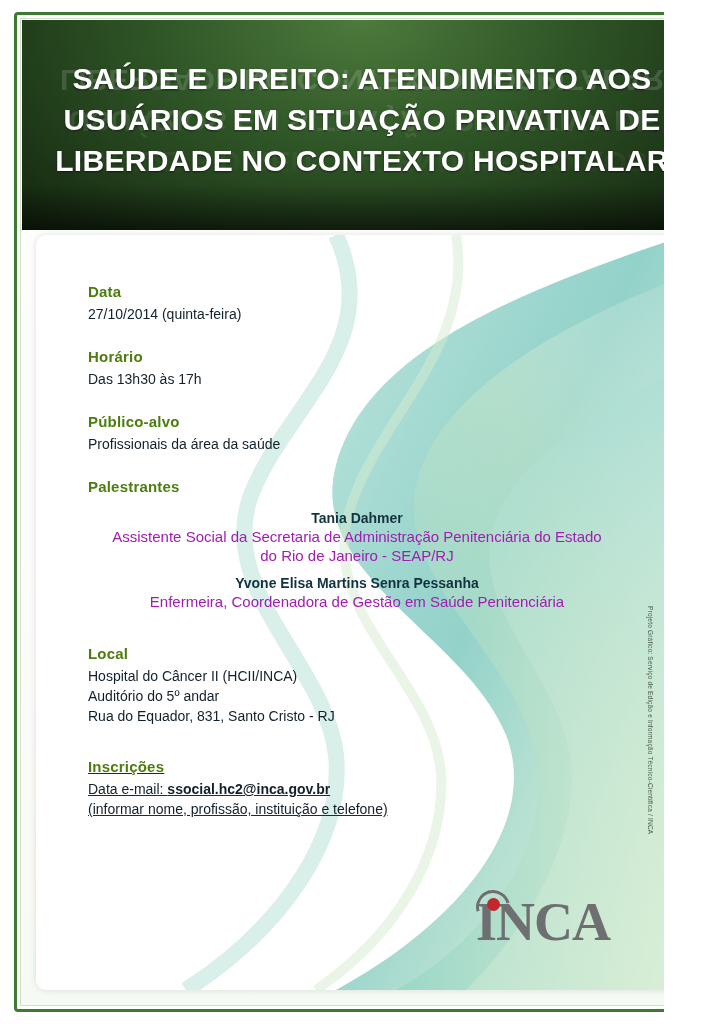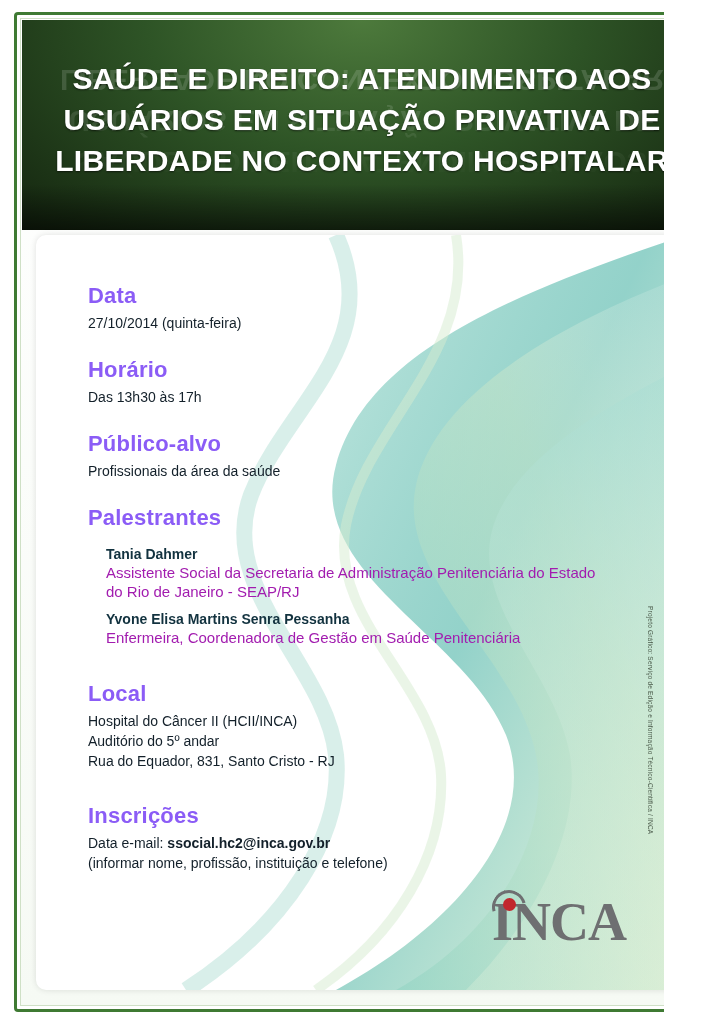--- a/index.html
+++ b/index.html
@@ -89,63 +89,63 @@
   }
   .swoosh { position: absolute; inset: 0; }
   .content {
     position: absolute;
     left: 52px; top: 48px;
     width: 520px;
     color: #222b2f;
   }
   .section { margin-bottom: 24px; }
   .sec-title {
-    font-size: 22px;
-    font-weight: bold;
-    color: #8b5cf6;
+    font-size: 15px;
+    font-weight: bold;
+    color: #4d7c0f;
     margin-bottom: 4px;
     letter-spacing: 0.2px;
   }
   .sec-line {
     font-size: 14px;
     line-height: 20px;
     color: #13202a;
   }
-  .speaker { margin-top: 10px; padding-left: 18px; }
+  .speaker { margin-top: 10px; padding-left: 18px; text-align: center; }
   .speaker-name {
     font-size: 14px;
     font-weight: bold;
     color: #12323f;
     margin-bottom: 1px;
   }
   .speaker-role {
     font-size: 15px;
     line-height: 19px;
     color: #a21caf;
   }
   .section.palestrantes .sec-title { margin-bottom: 15px; }
   .section.local { margin-top: 34px; }
-  .section.inscricoes { margin-top: 32px; }
+  .section.inscricoes { margin-top: 32px; text-decoration: underline; }
   .email { font-weight: bold; }
   
   .credit {
     position: absolute;
     right: 10px; top: 620px;
     width: 14px;
     font-size: 6.5px;
     color: #4a5a4a;
     transform: rotate(90deg);
     transform-origin: right top;
     white-space: nowrap;
     letter-spacing: 0.2px;
   }
   
   .logo {
     position: absolute;
-    right: 36px; bottom: 36px;
+    right: 52px; bottom: 36px;
     width: 160px; height: 62px;
   }
   .logo-text {
     font-family: "Liberation Serif", serif;
     font-size: 54px;
     font-weight: bold;
     color: #6e6f71;
     letter-spacing: -1px;
     line-height: 60px;
   }

